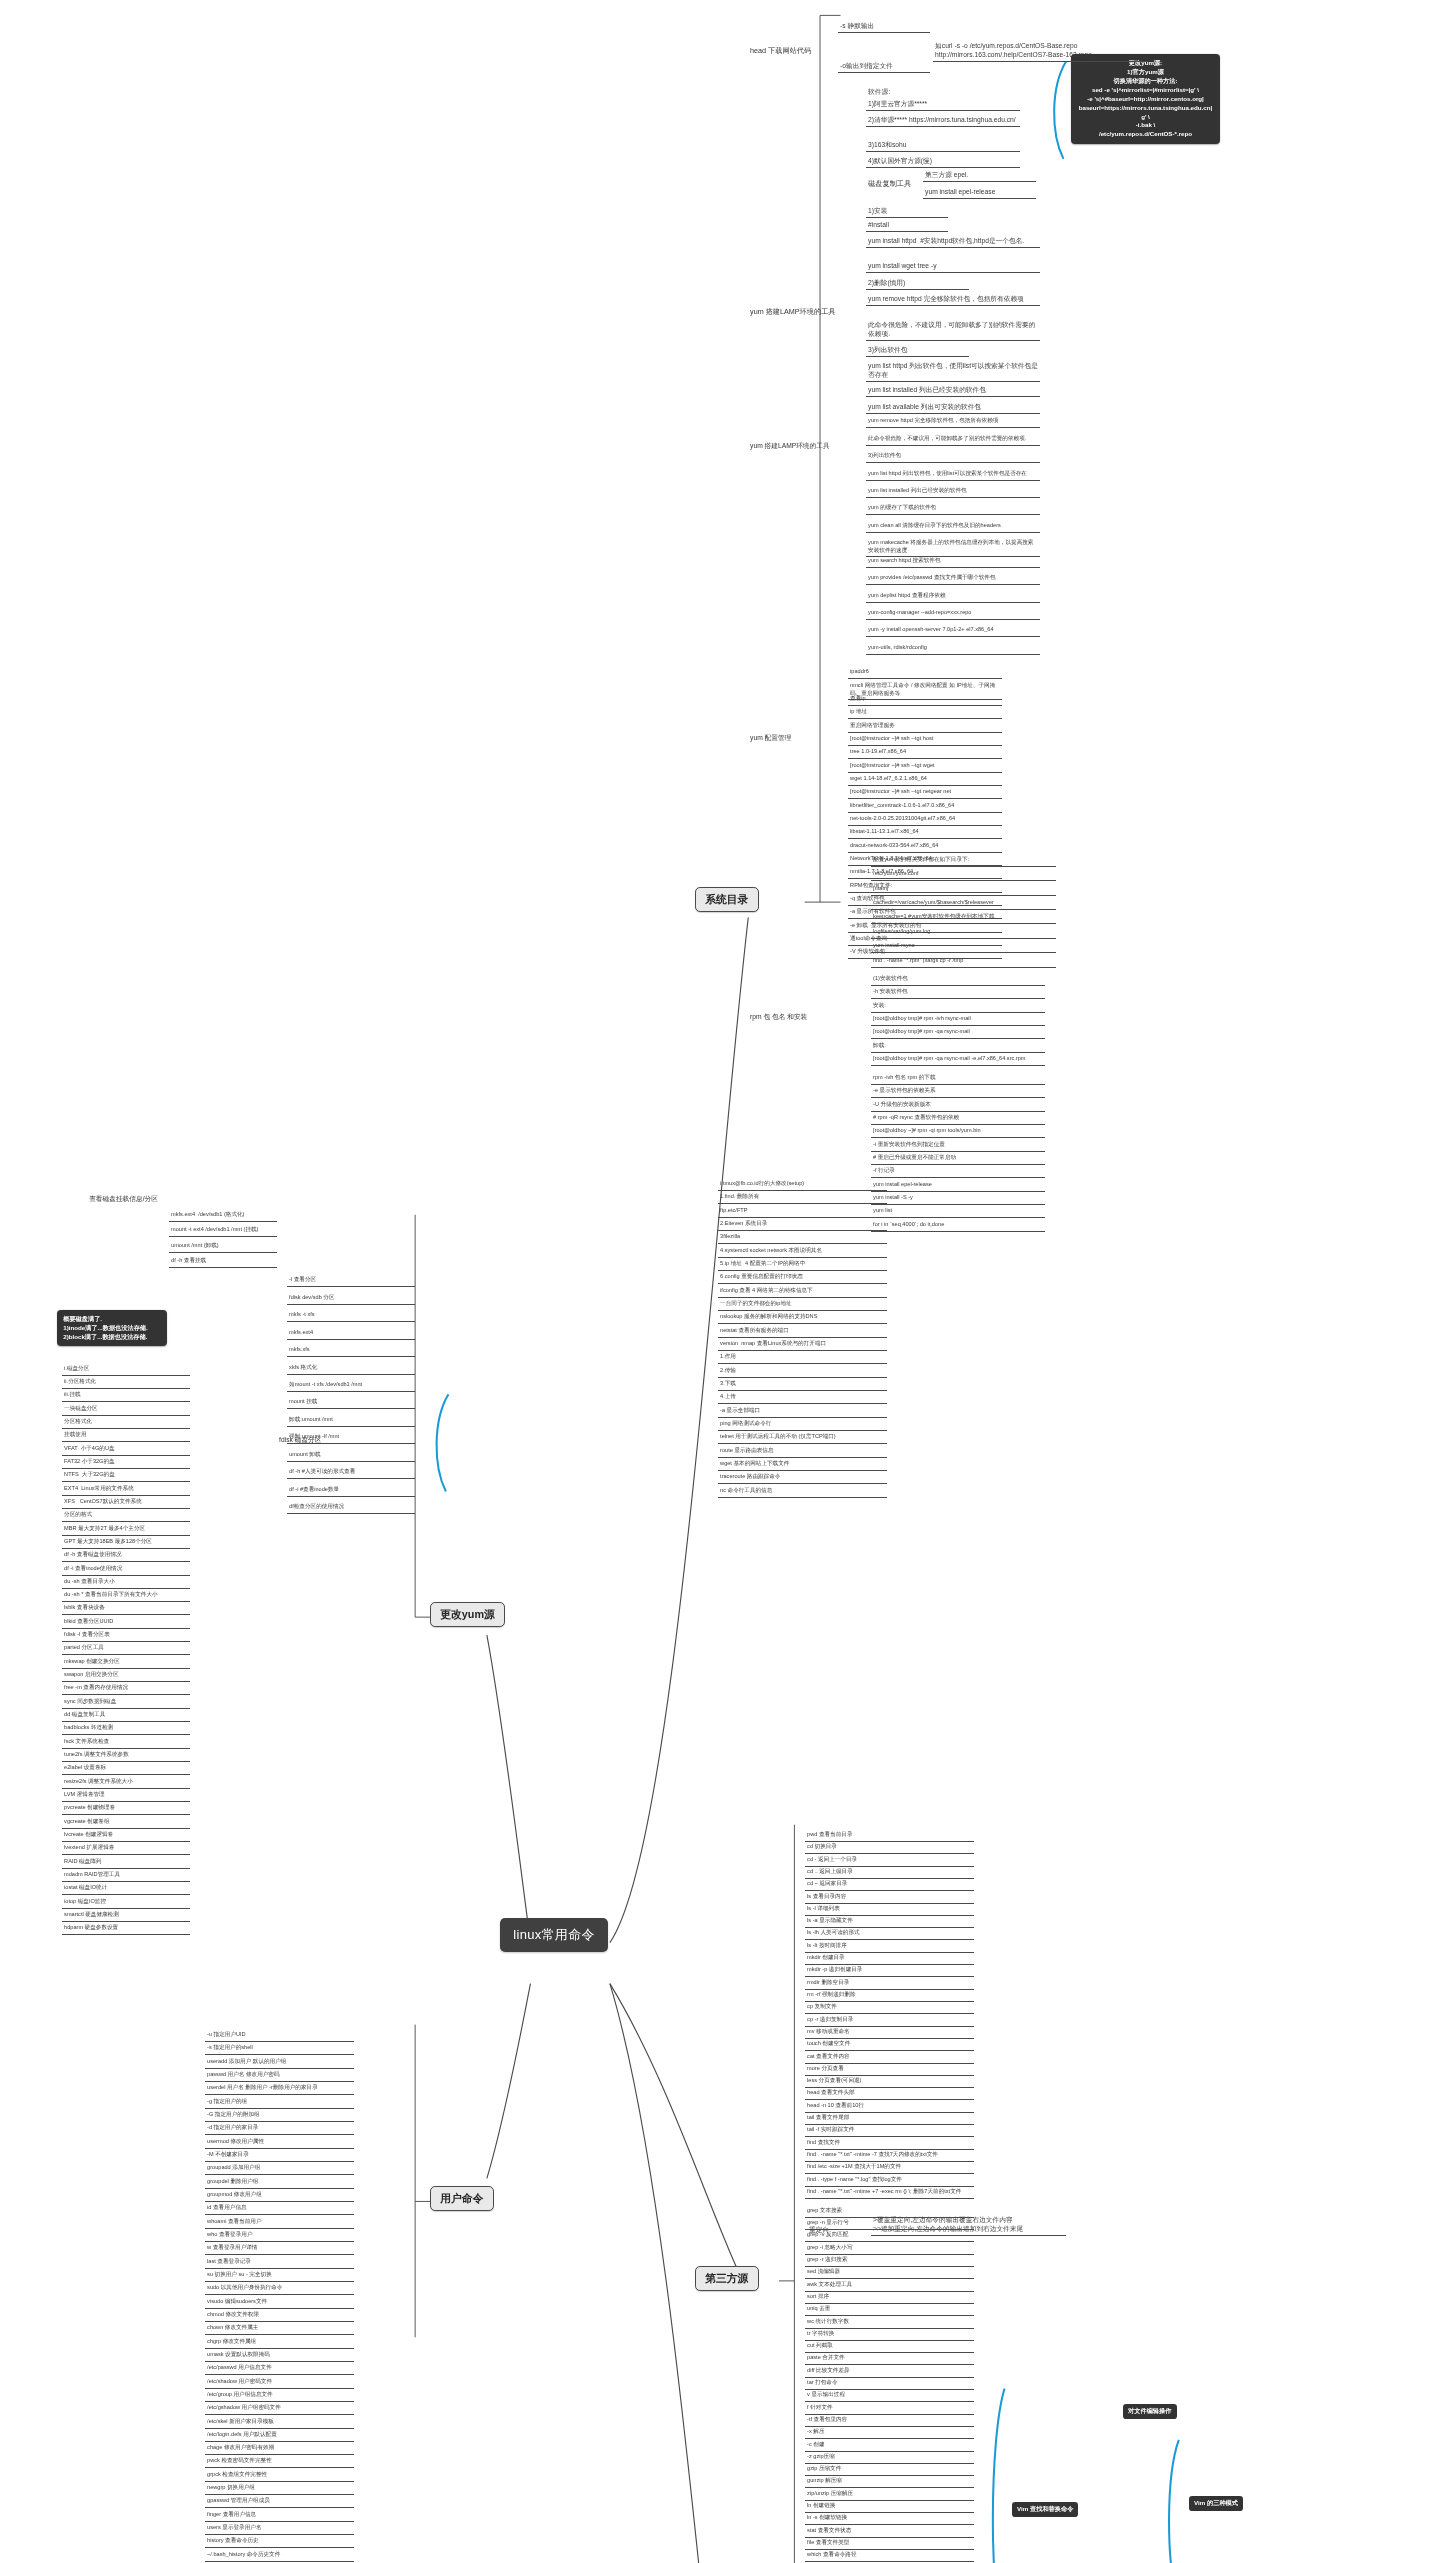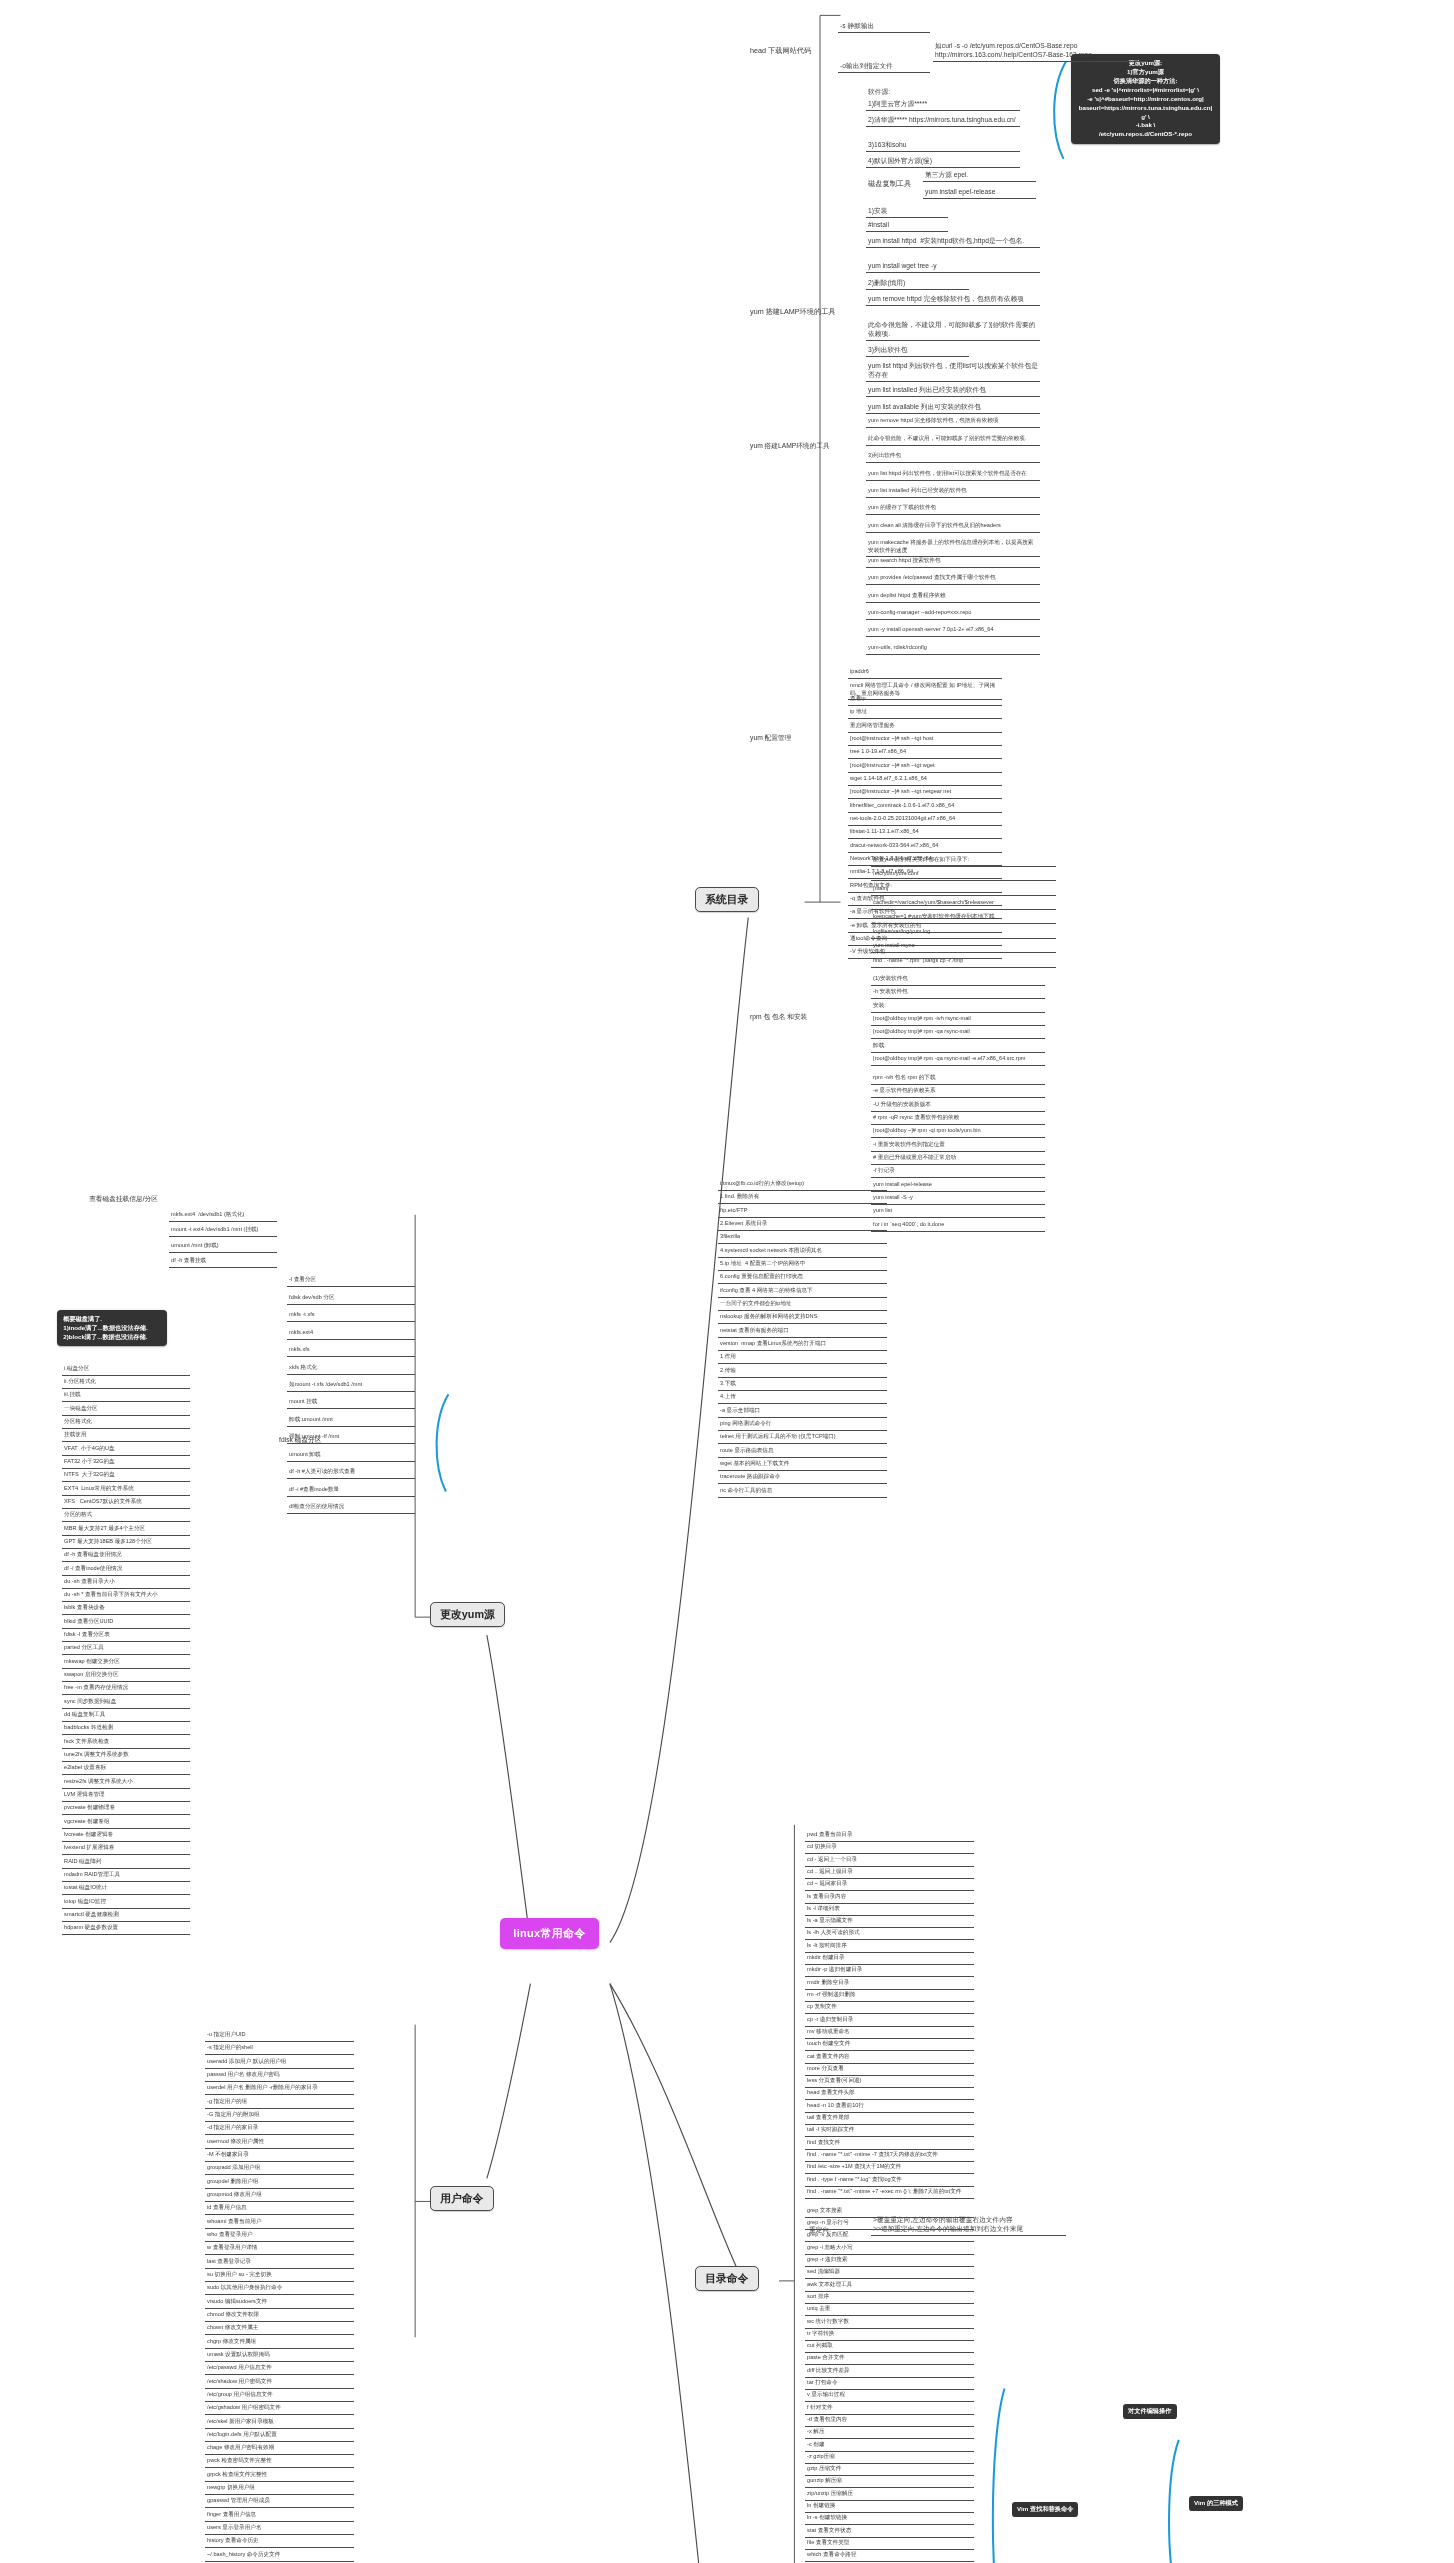--- a/index.html
+++ b/index.html
@@ -38,24 +38,24 @@
     padding: 1px 2.1px 2.1px 2.1px;
   }
   
   .leaf {
     border-bottom: 0.7px solid #4a4a4a;
   }
 
   
   .root {
     position: absolute;
-    background: #d946ef;
+    background: #404040;
     color: #ffffff;
-    font-weight: bold;
-    font-size: 11px;
+    font-weight: normal;
+    font-size: 13px;
     letter-spacing: 0.3px;
     padding: 8.2px 13.3px;
     border-radius: 5.1px;
     box-shadow: 0 1px 2.1px rgba(0,0,0,.22);
     white-space: nowrap;
   }
 
   
   .topic {
     position: absolute;
@@ -170,21 +170,21 @@
   </svg>
 
   <div class="root" style="left:500px; top:1918px;">linux常用命令</div>
 
   <div class="topic" style="left:695px; top:887px;">系统目录</div>
 
   <div class="topic" style="left:430px; top:1602px;">更改yum源</div>
 
   <div class="topic" style="left:430px; top:2186px;">用户命令</div>
 
-  <div class="topic" style="left:695px; top:2266px;">目录命令</div>
+  <div class="topic" style="left:695px; top:2266px;">第三方源</div>
 
   <div class="callout" style="left:1071px; top:54px; width:149px;">更改yum源:
 1)官方yum源
 切换清华源的一种方法:
 sed -e 's|^mirrorlist=|#mirrorlist=|g' \
 -e 's|^#baseurl=http://mirror.centos.org|
 baseurl=https://mirrors.tuna.tsinghua.edu.cn|
 g' \
 -i.bak \
 /etc/yum.repos.d/CentOS-*.repo</div>

